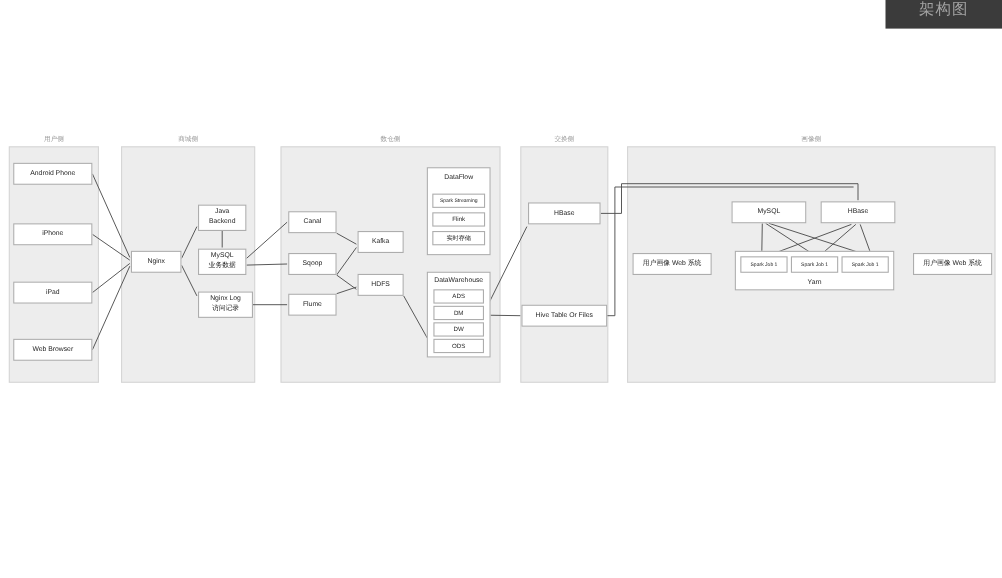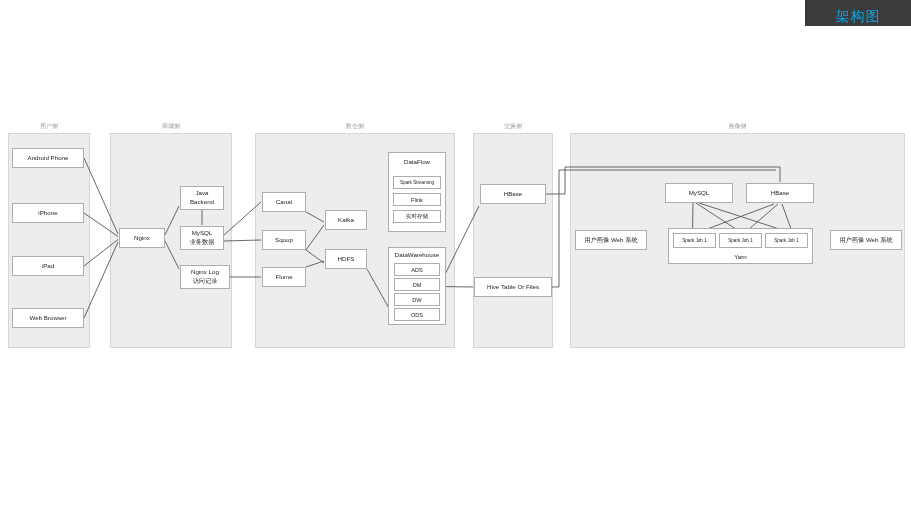--- a/index.html
+++ b/index.html
@@ -23,25 +23,25 @@
   }
 
   
   .title-badge {
     position: absolute;
     right: 0;
     top: 0;
     width: 106px;
     height: 26px;
     background: #3b3b3b;
-    color: #0ea5e9;
+    color: #a3a3a3;
     font-size: 14px;
     letter-spacing: 1px;
     display: flex;
-    align-items: flex-end;
+    align-items: flex-start;
     justify-content: center;
     z-index: 40;
   }
 
   
   .tier {
     position: absolute;
     background: #ededed;
     border: 1px solid #d6d6d6;
     box-sizing: border-box;

